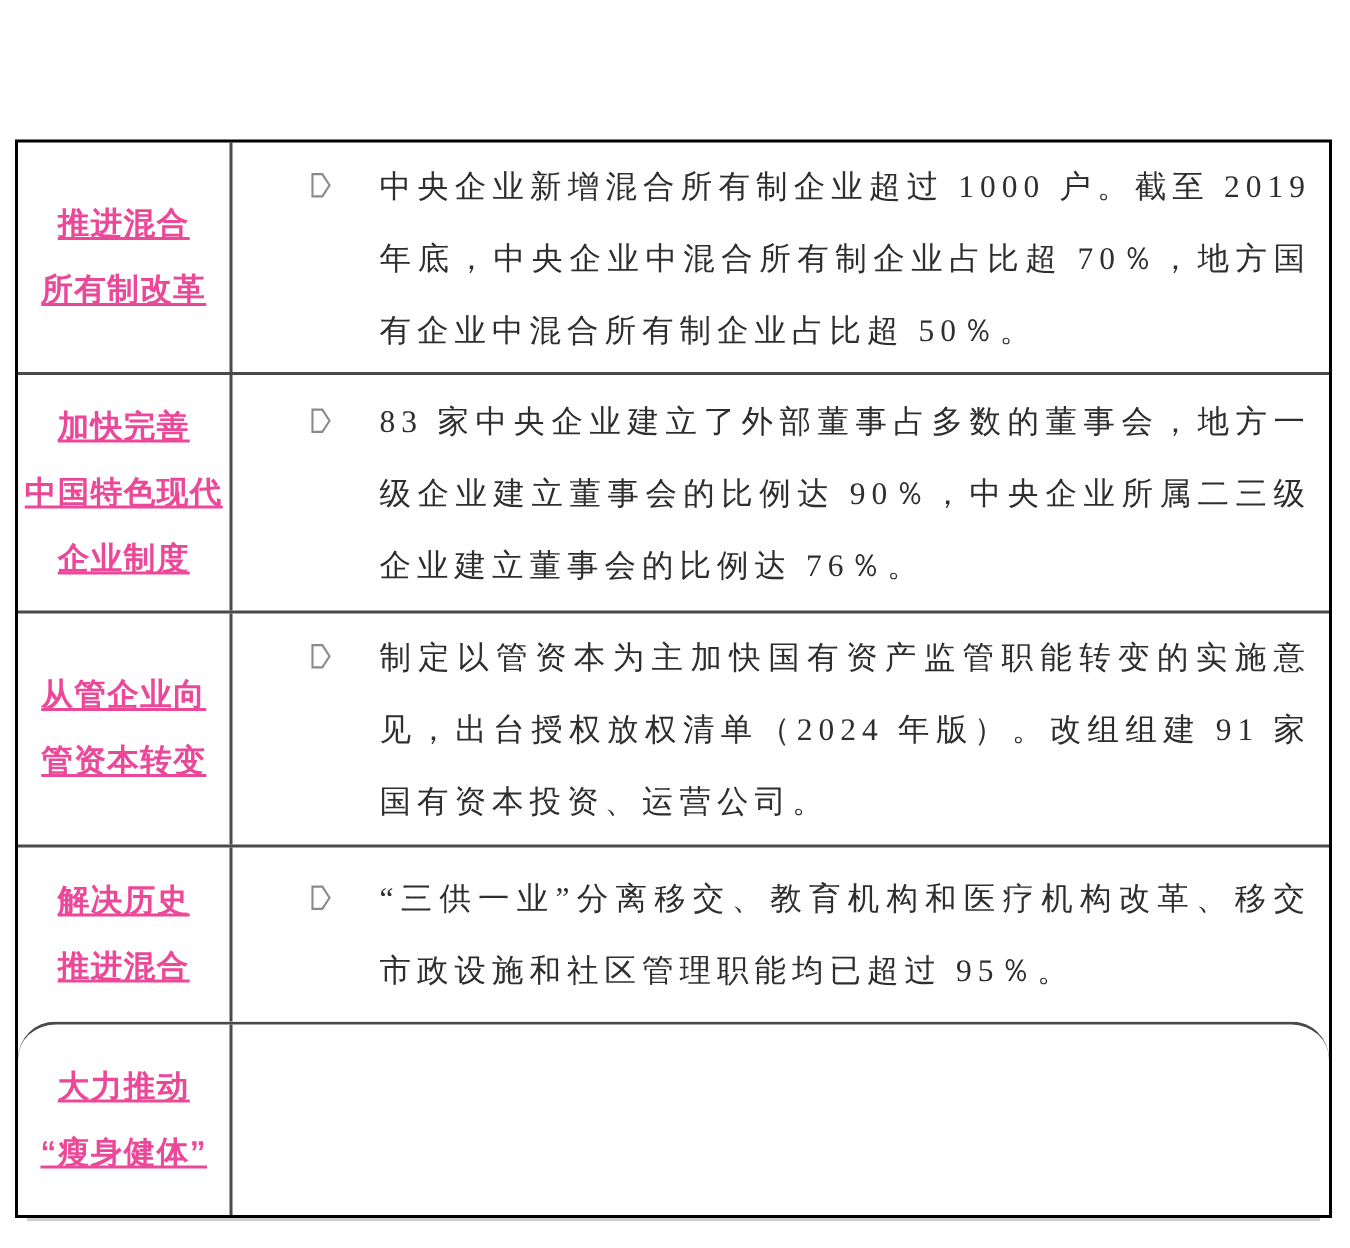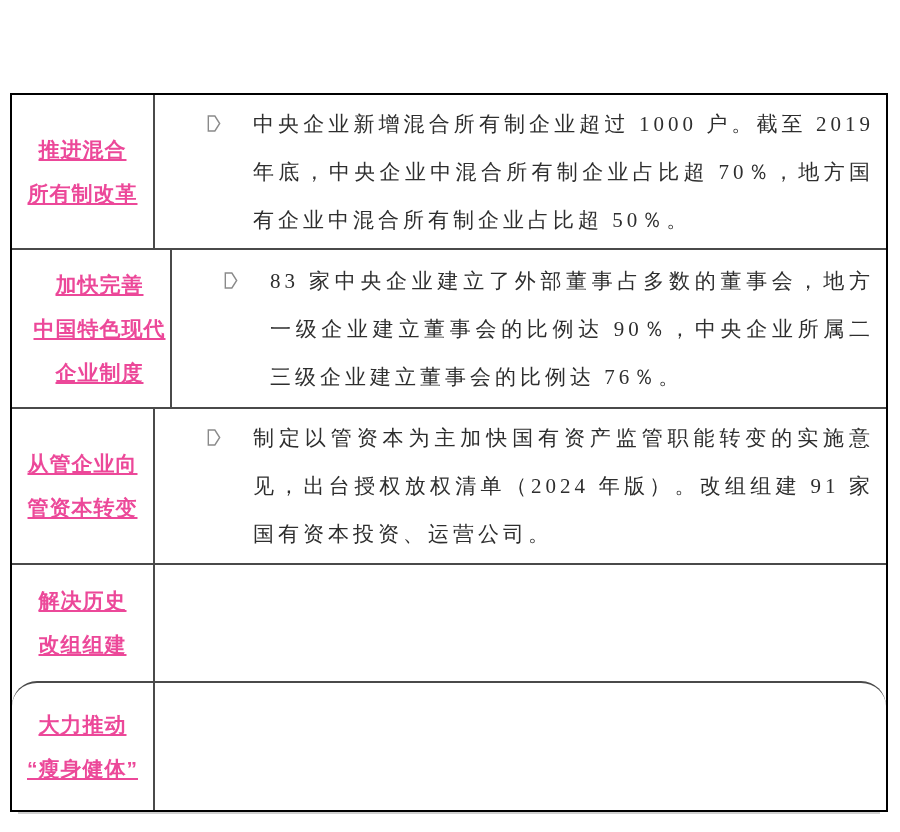--- a/index.html
+++ b/index.html
@@ -33,21 +33,21 @@
     border: 2px solid #000000;
     background: #ffffff;
     box-shadow: 0 10px 0 -8px #cfcfcf;
   }
   .row {
     display: flex;
     border-top: 2px solid #4a4a4a;
   }
   .row:first-child { border-top: none; }
   .row:nth-child(1) { height: 153px; }
-  .row:nth-child(2) { height: 157px; padding-left: 17px; }
+  .row:nth-child(2) { height: 157px; }
   .row:nth-child(3) { height: 154px; }
   .row:nth-child(4) { height: 116px; }
   .row:nth-child(5) { height: 127px; border-radius: 25px; }
   .cell-label {
     flex: 0 0 141px;
     border-right: 2px solid #4a4a4a;
     display: flex;
     align-items: center;
     justify-content: center;
     text-align: center;
@@ -140,21 +140,31 @@
                 <polygon points="1.5,1.5 9,1.5 14.5,10 9,18.5 1.5,18.5" fill="none" stroke="#8a8a8a" stroke-width="1.6"></polygon>
               </svg>
           </span>
           <p class="content-text">制定以管资本为主加快国有资产监管职能转变的实施意见，出台授权放权清单（2024 年版）。改组组建 91 家国有资本投资、运营公司。</p>
         </div>
       </div>
     </div>
 
     <div class="row">
       <div class="cell-label">解决历史
-改组组建</div>
+推进混合</div>
+      <div class="cell-content">
+        <div class="content-wrap">
+          <span class="bullet">
+            <svg width="14" height="19" viewBox="0 0 16 20">
+                <polygon points="1.5,1.5 9,1.5 14.5,10 9,18.5 1.5,18.5" fill="none" stroke="#8a8a8a" stroke-width="1.6"></polygon>
+              </svg>
+          </span>
+          <p class="content-text">“三供一业”分离移交、教育机构和医疗机构改革、移交市政设施和社区管理职能均已超过 95％。</p>
+        </div>
+      </div>
     </div>
 
     <div class="row">
       <div class="cell-label">大力推动
 “瘦身健体”</div>
     </div>
 
   </div>
 </div>
 

